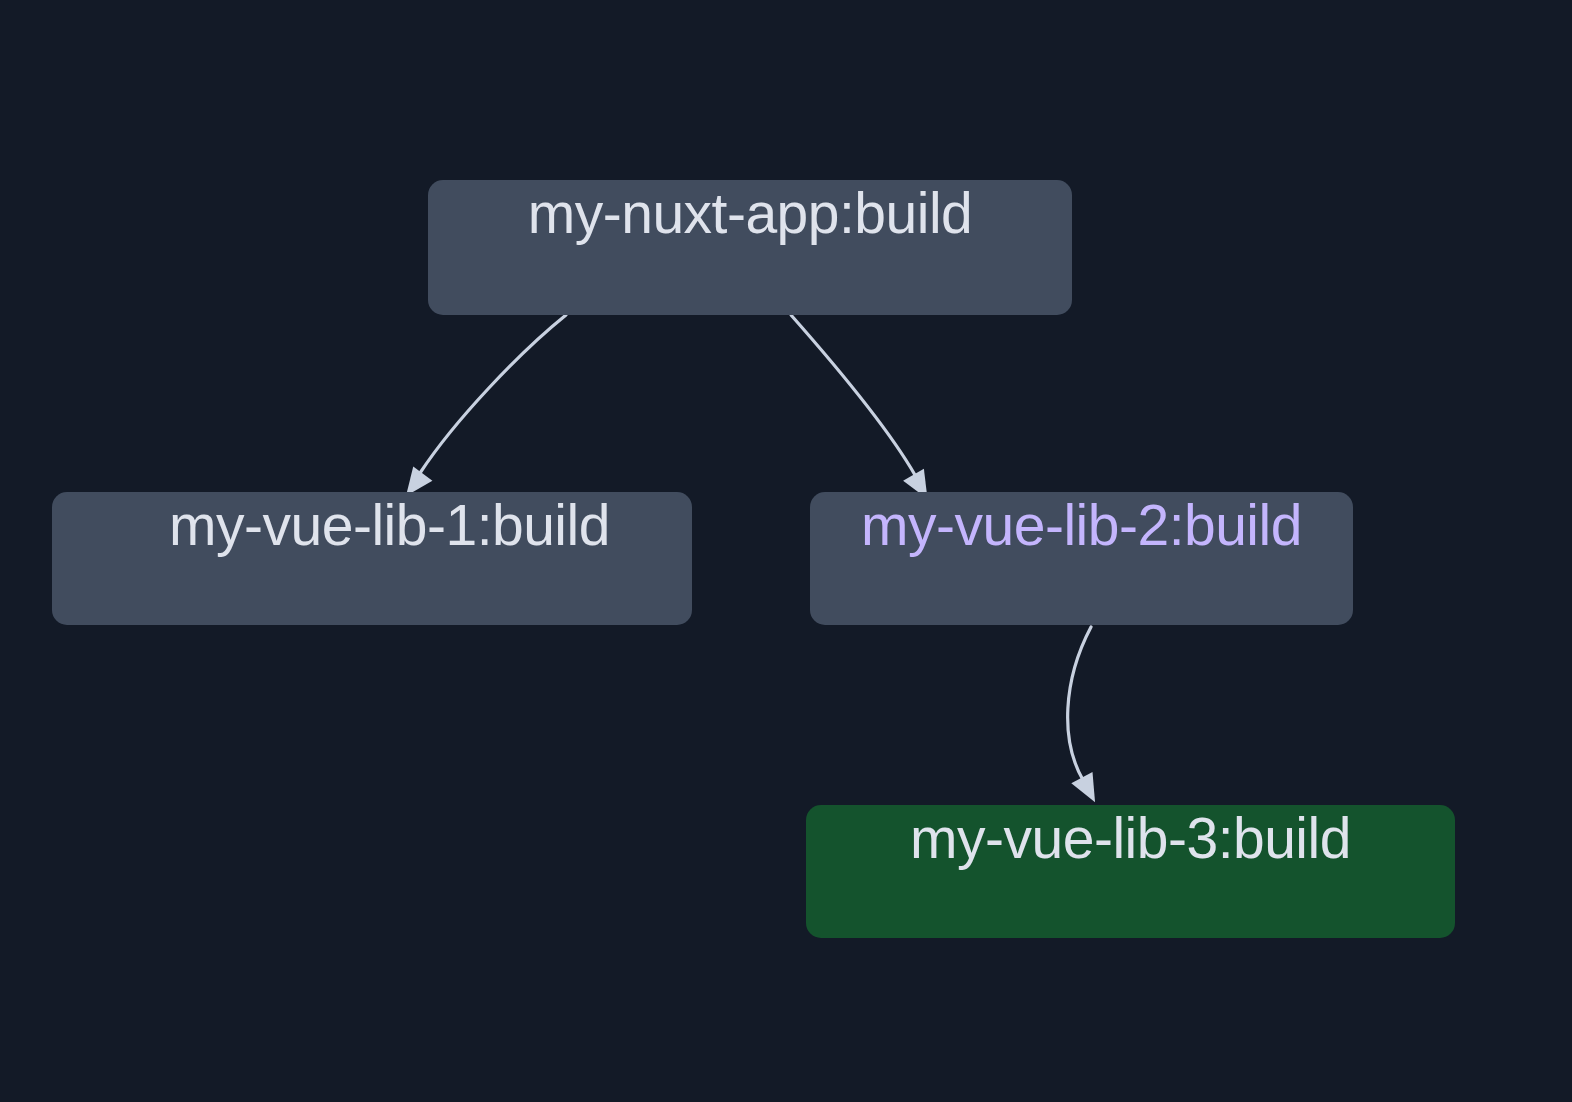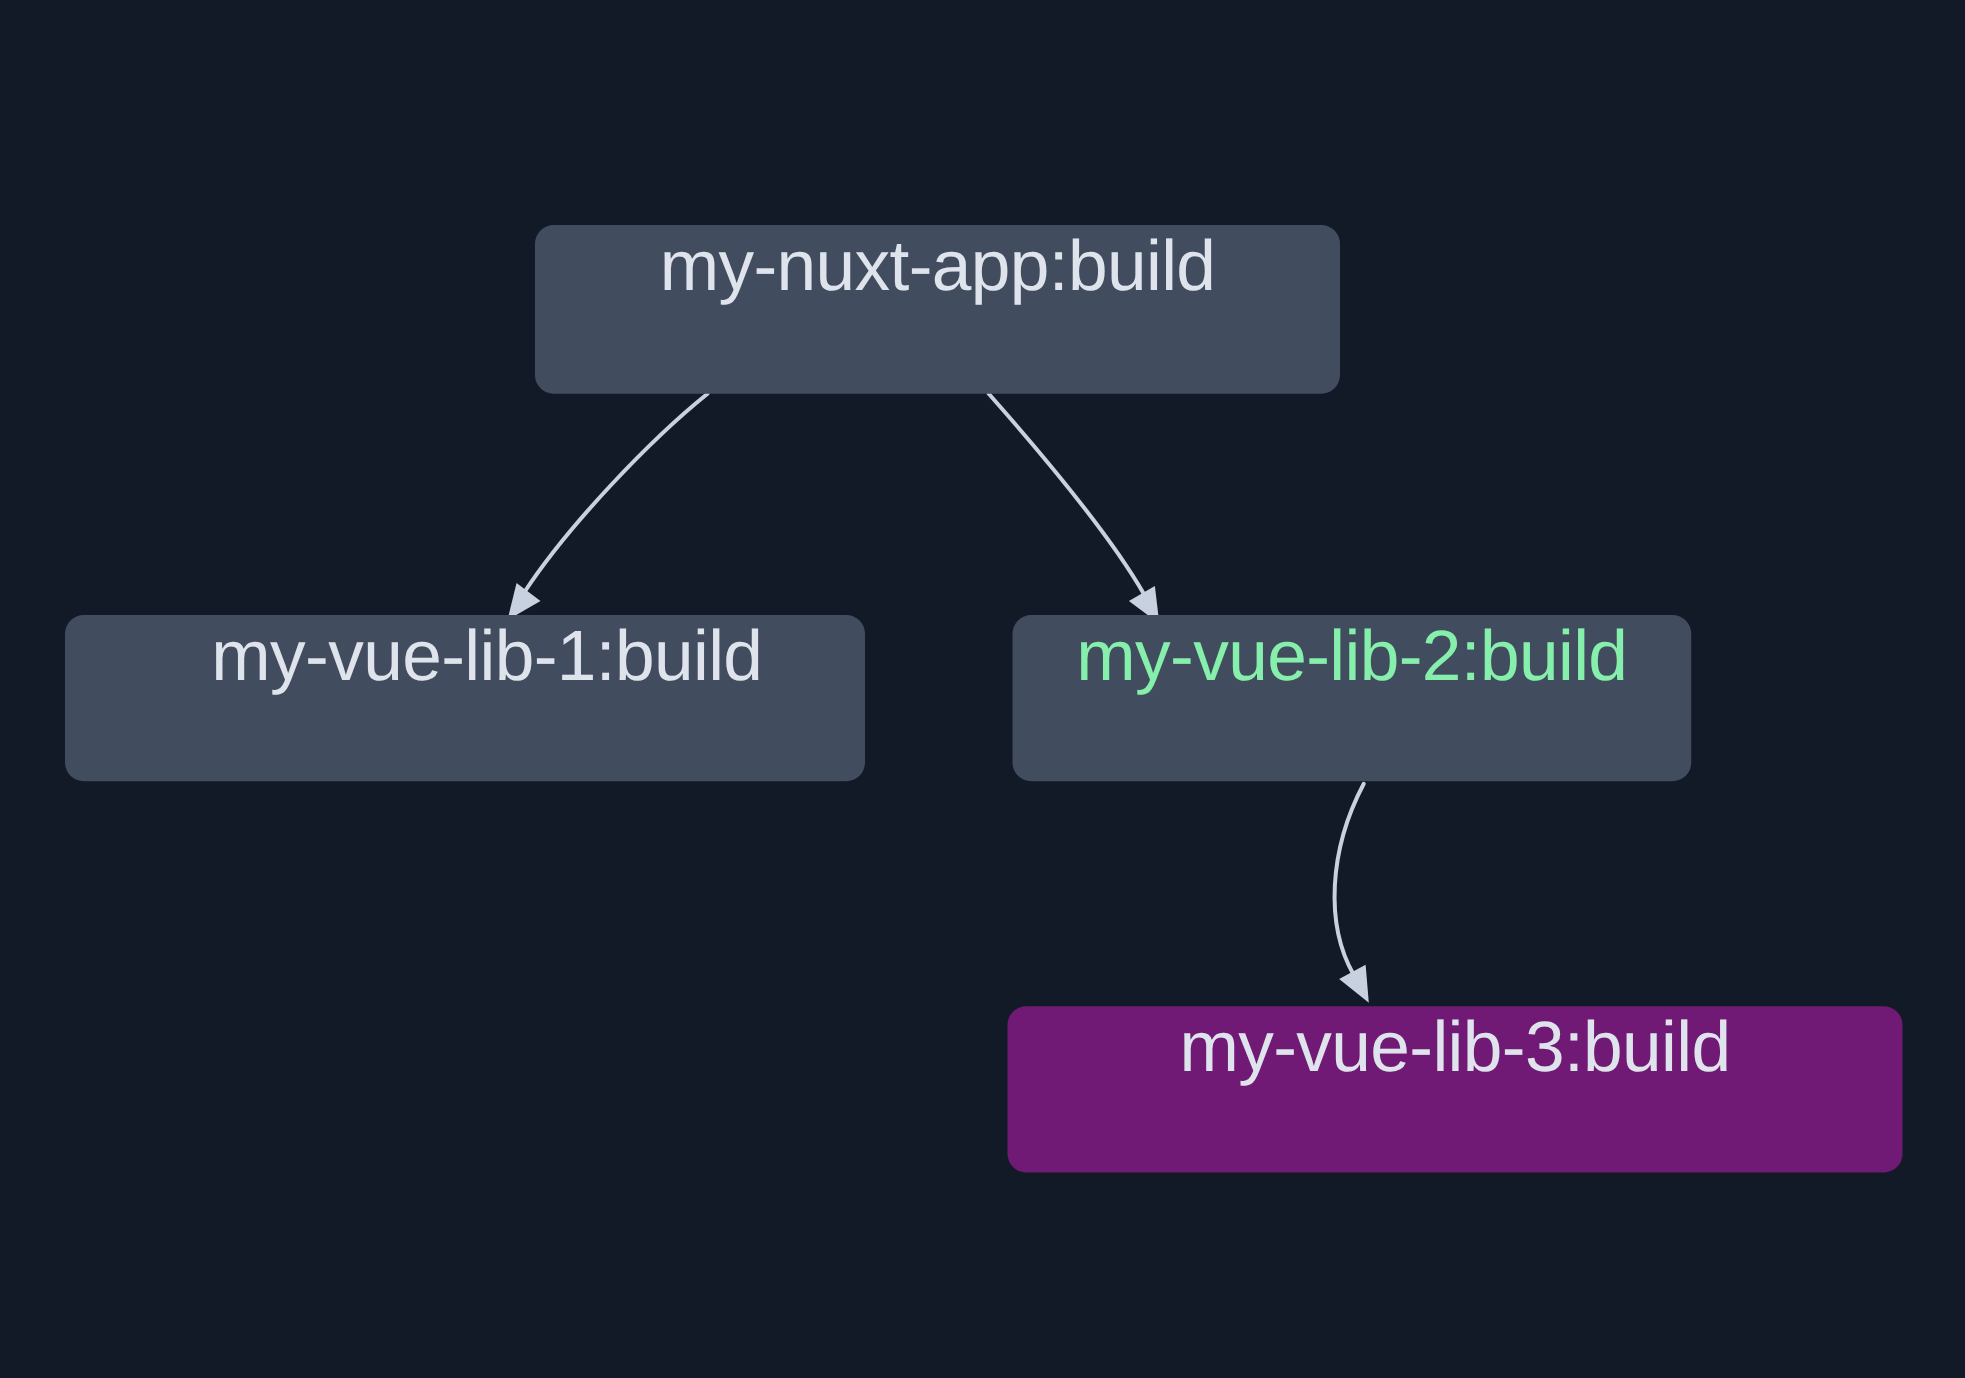--- a/index.html
+++ b/index.html
@@ -60,21 +60,21 @@
   </svg>
 
   <div class="graph-node" style="left: 428px; top: 180px; width: 644px; height: 135px; font-size: 57px; background: rgb(65, 76, 94); color: rgb(223, 227, 236);">
     <span class="node-label">my-nuxt-app:build</span>
   </div>
 
   <div class="graph-node" style="left: 52px; top: 492px; width: 640px; height: 133px; font-size: 57px; background: rgb(65, 76, 94); color: rgb(223, 227, 236); padding-left: 35px;">
     <span class="node-label">my-vue-lib-1:build</span>
   </div>
 
-  <div class="graph-node" style="left: 810px; top: 492px; width: 543px; height: 133px; font-size: 57px; background: rgb(65, 76, 94); color: #86efac;">
+  <div class="graph-node" style="left: 810px; top: 492px; width: 543px; height: 133px; font-size: 57px; background: rgb(65, 76, 94); color: #c4b5fd;">
     <span class="node-label">my-vue-lib-2:build</span>
   </div>
 
-  <div class="graph-node" style="left: 806px; top: 805px; width: 716px; height: 133px; font-size: 57px; background: #701a75; color: rgb(223, 227, 236);">
+  <div class="graph-node" style="left: 806px; top: 805px; width: 649px; height: 133px; font-size: 57px; background: #14532d; color: rgb(223, 227, 236);">
     <span class="node-label">my-vue-lib-3:build</span>
   </div>
 
 </div>
 
 </body></html>

